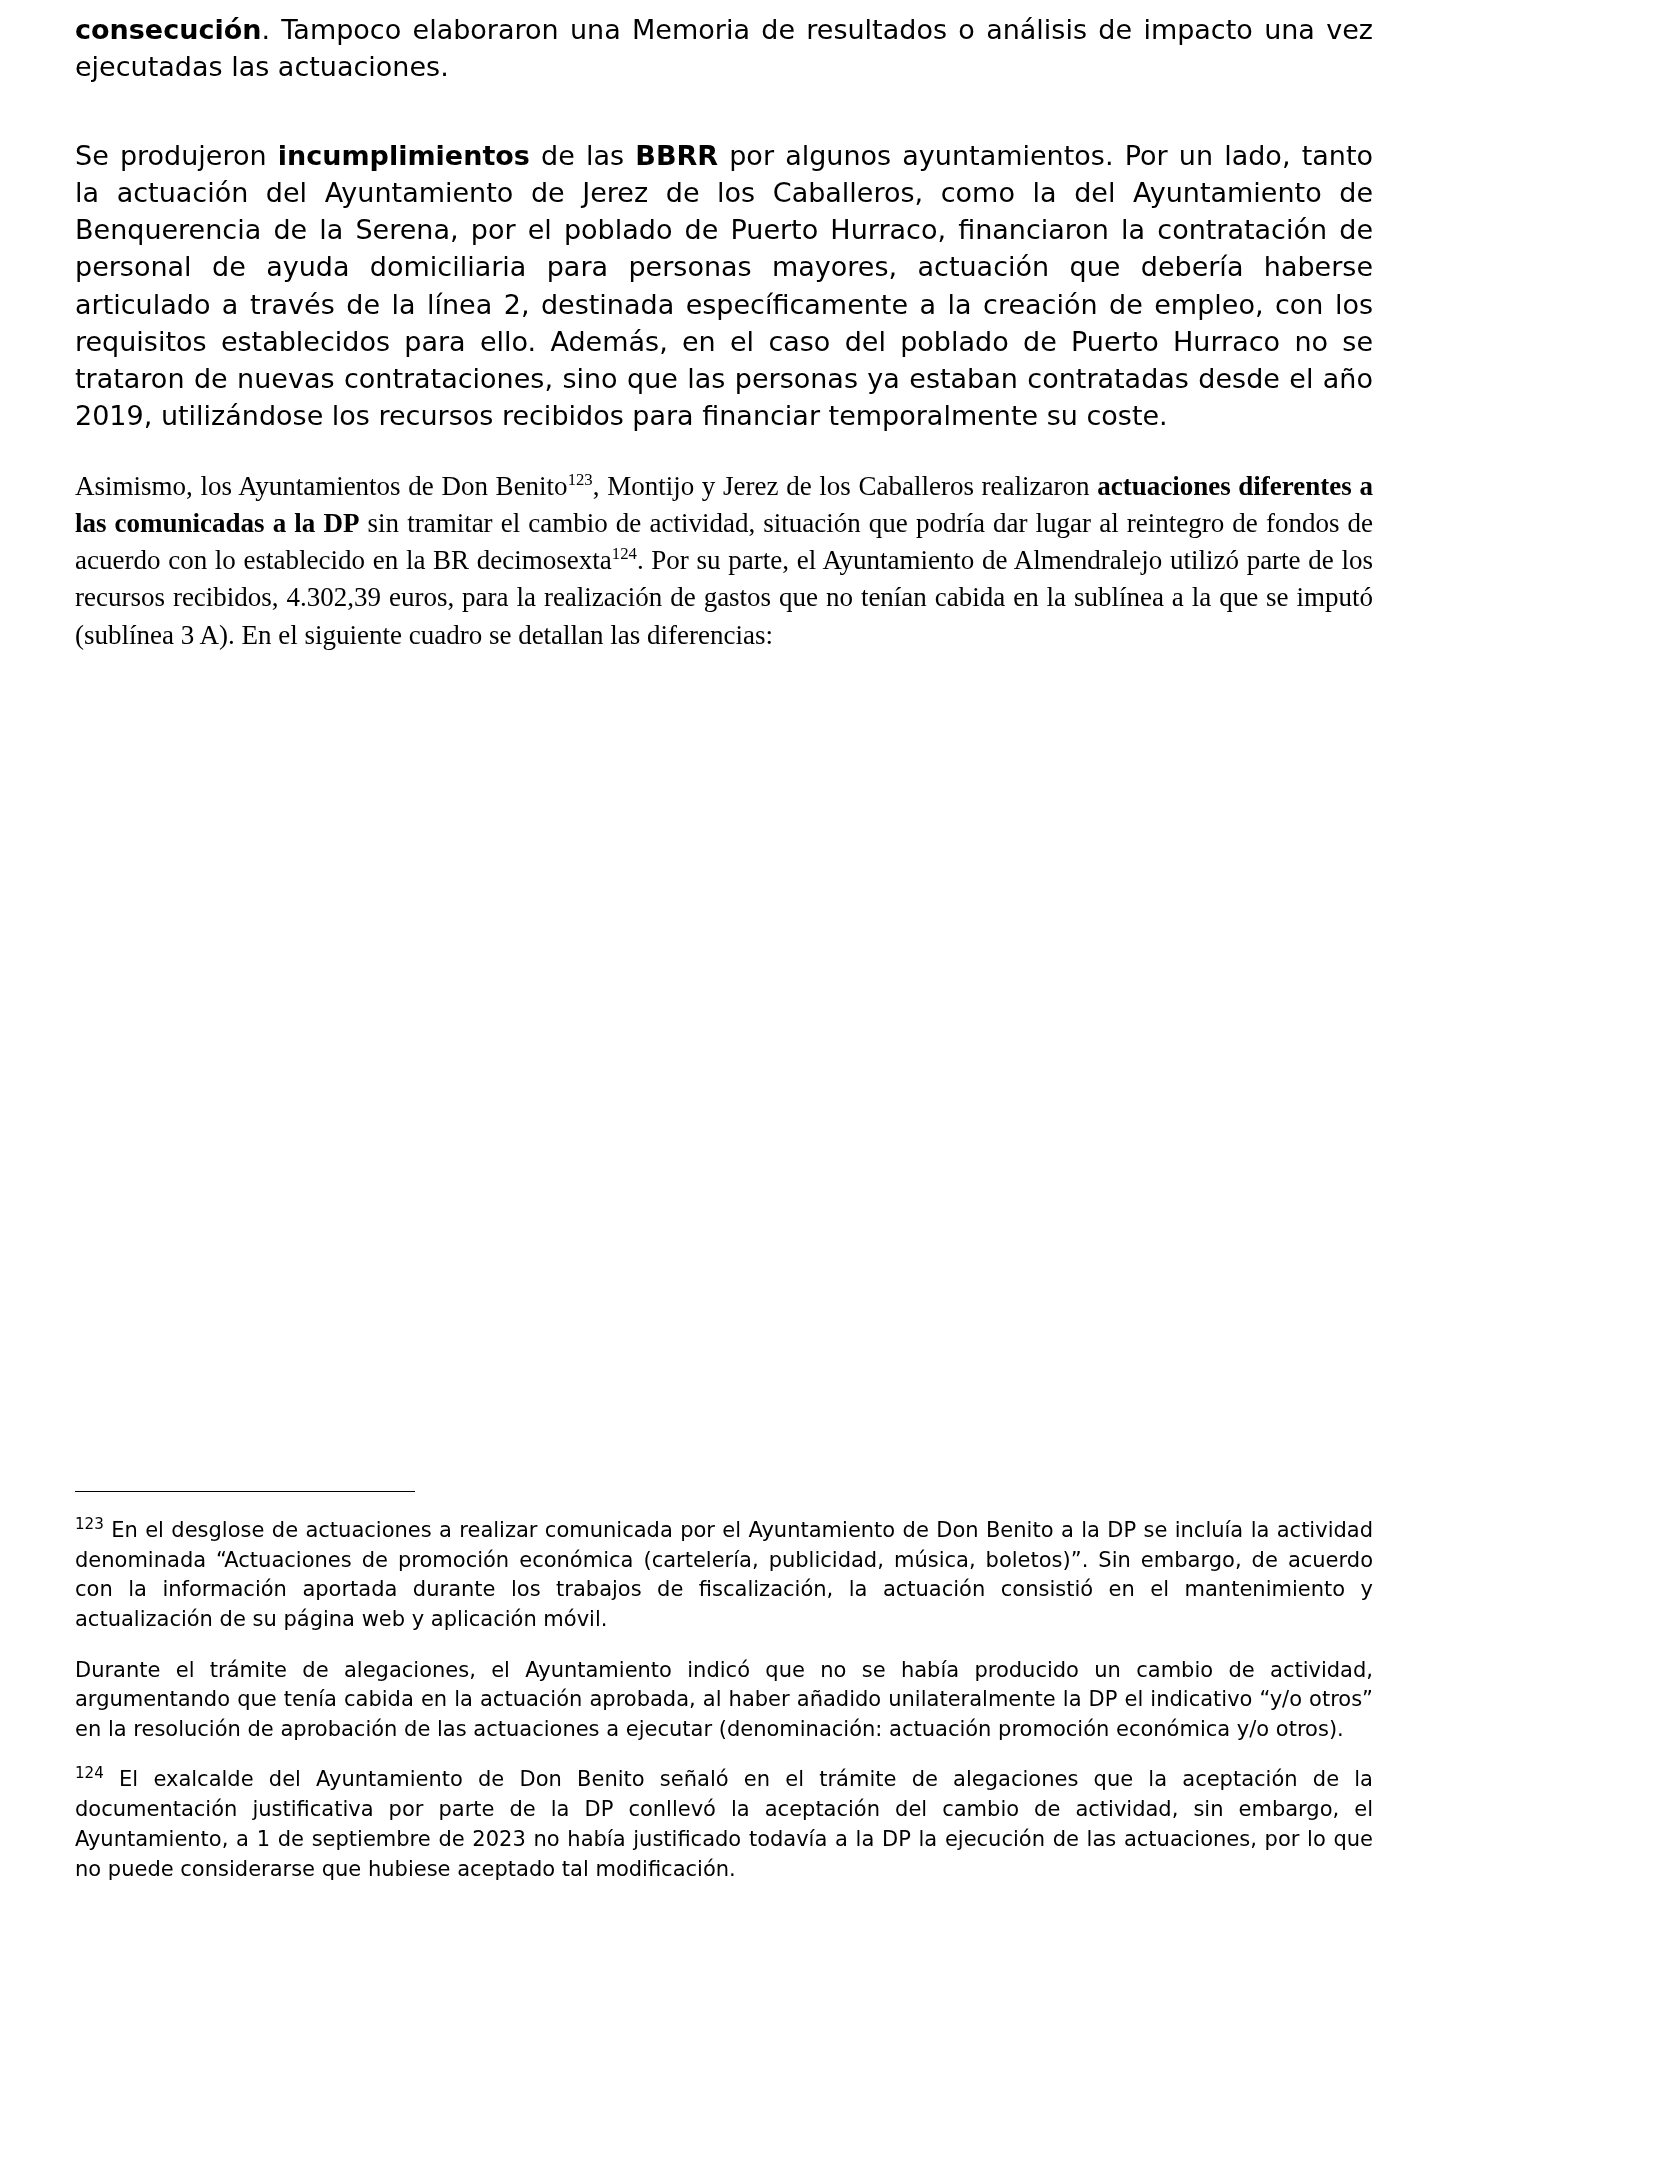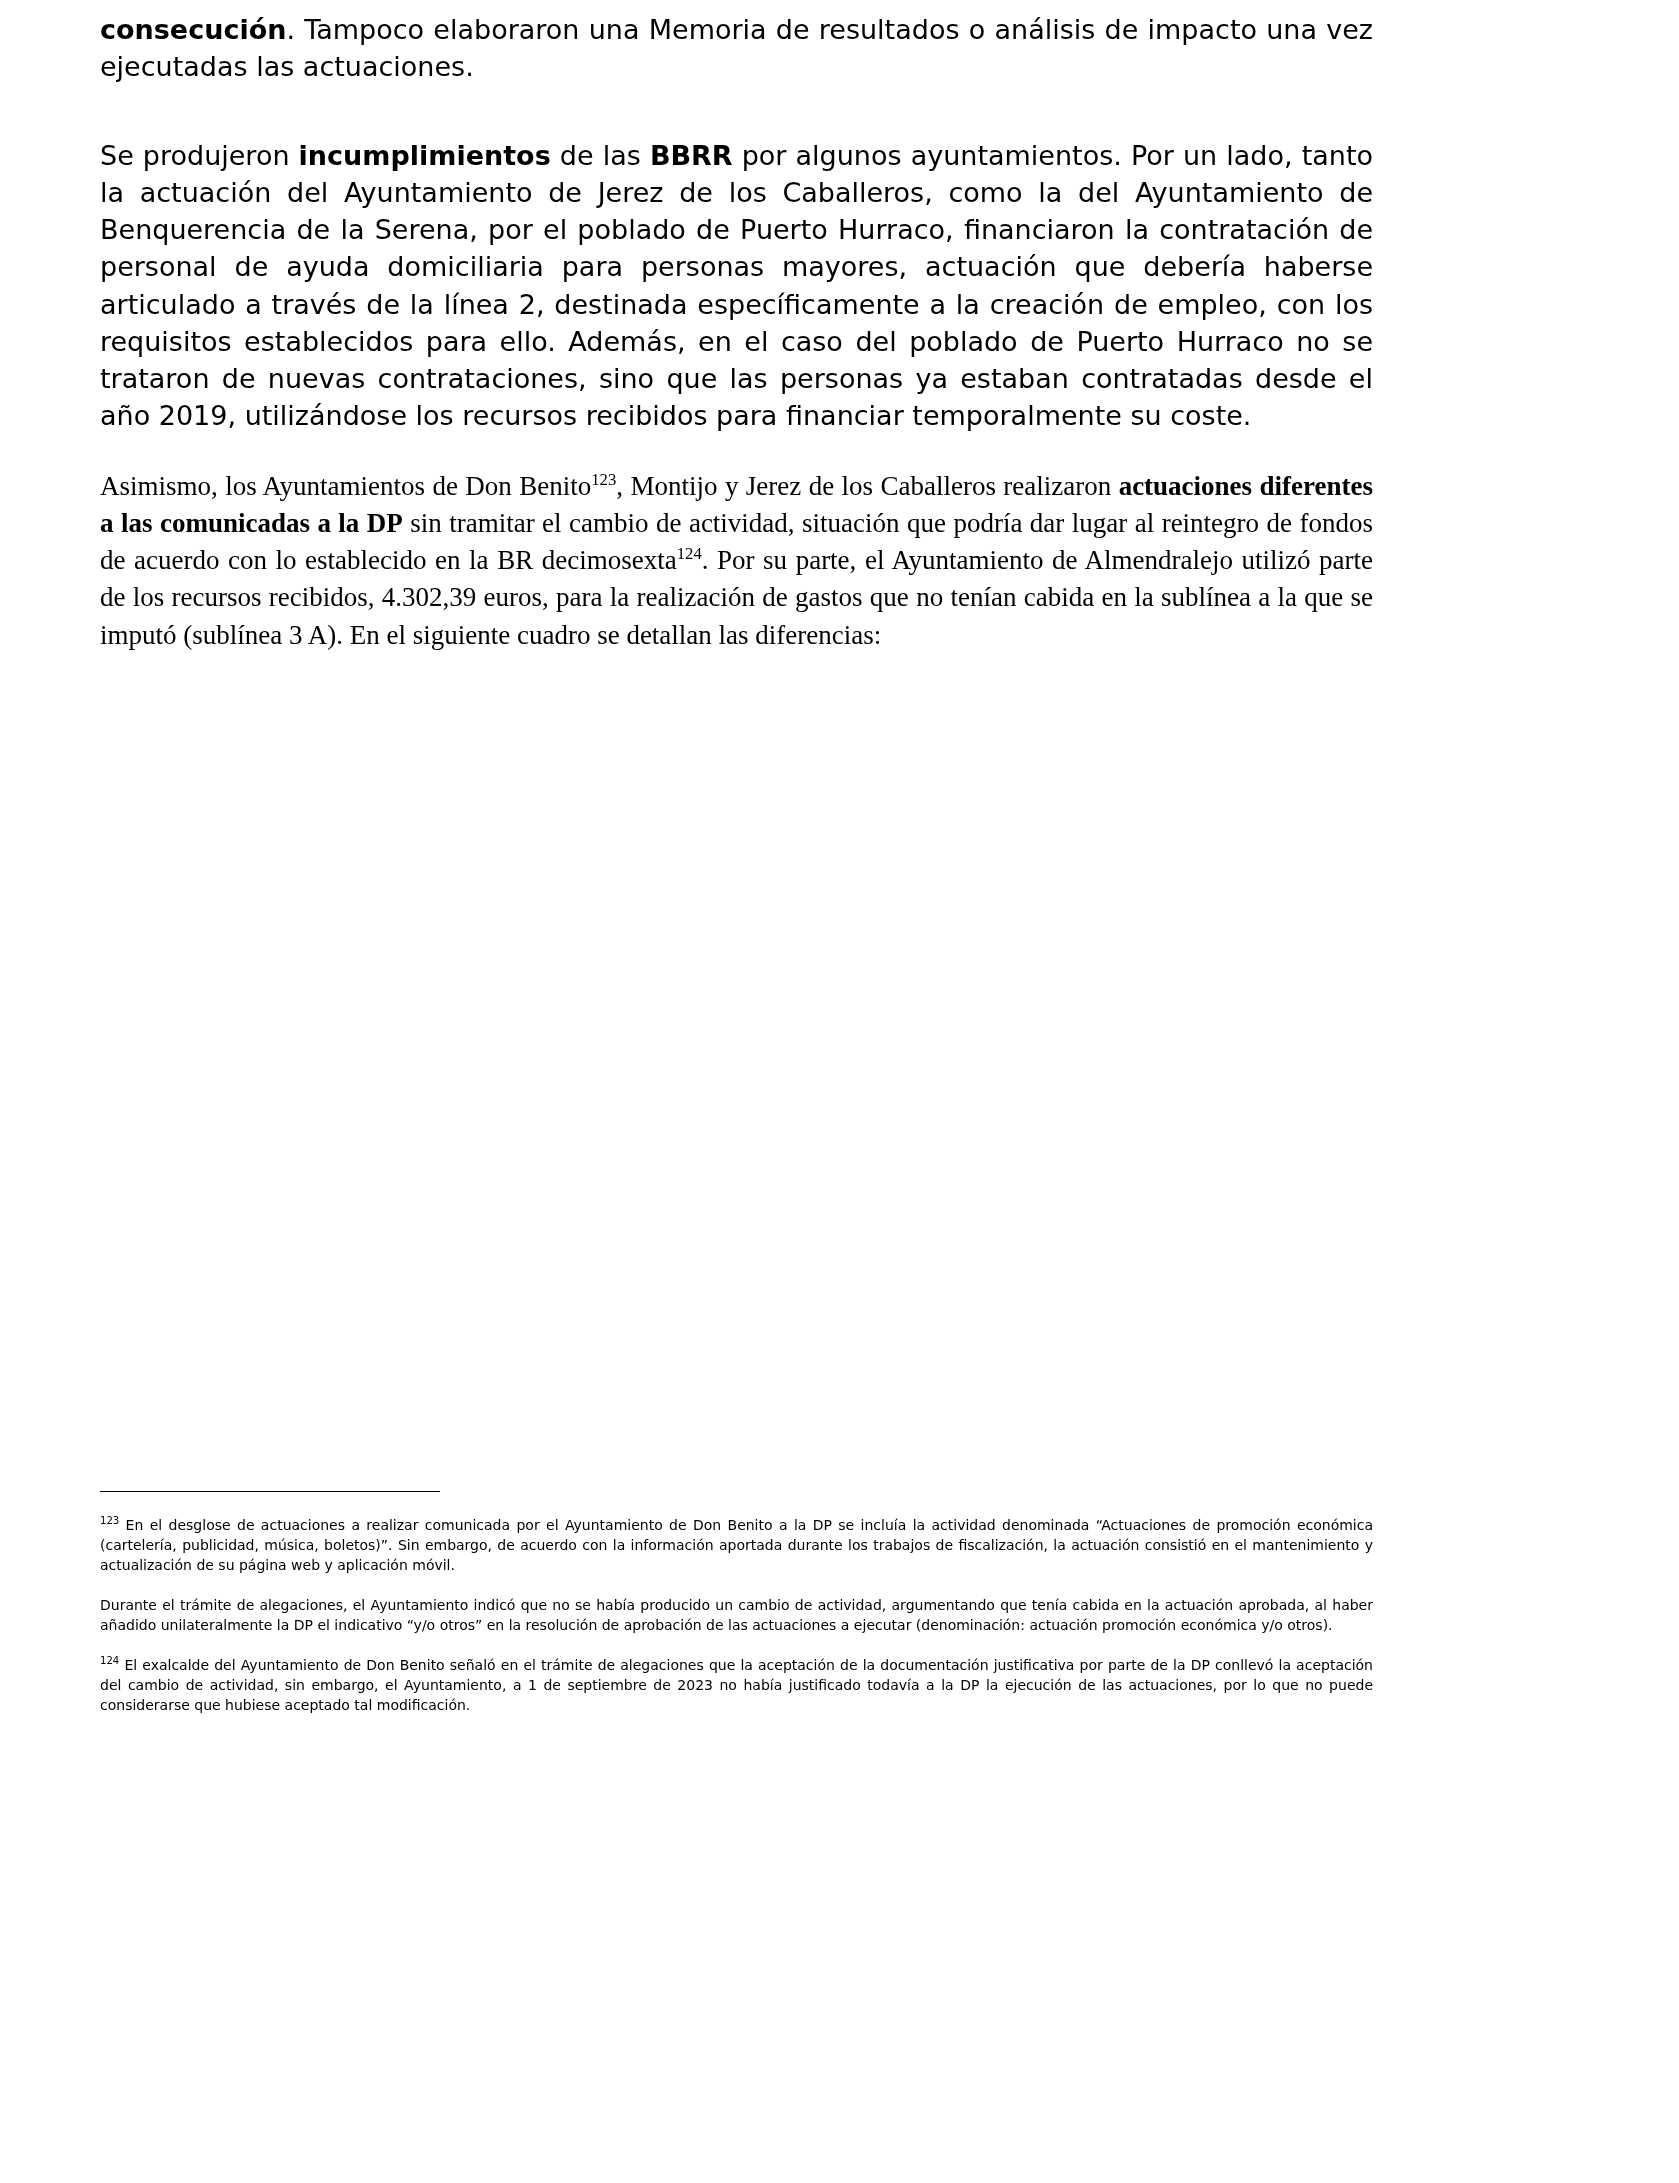--- a/index.html
+++ b/index.html
@@ -11,21 +11,21 @@
     width: 1679px;
     min-height: 2183px;
     font-family: "DejaVu Sans", sans-serif;
     color: #000000;
   }
   .page {
     position: relative;
     width: 1493px;
     min-height: 2183px;
     box-sizing: border-box;
-    padding: 11px 120px 0 100px;
+    padding: 11px 120px 0 75px;
   }
   .body-text {
     font-size: 27px;
     line-height: 1.38;
     text-align: justify;
     margin: 0 0 33px 0;
     hyphens: none;
   }
   .body-text.first {
     margin-bottom: 51px;
@@ -45,21 +45,21 @@
   .spacer-block {
     height: 837px;
   }
   .footnote-rule {
     width: 340px;
     height: 0;
     border-top: 1.6px solid #000000;
     margin: 0 0 24px 0;
   }
   .footnotes {
-    font-size: 14px;
+    font-size: 21px;
     line-height: 1.42;
     text-align: justify;
     padding-bottom: 24px;
   }
   .footnote {
     margin: 0 0 20.5px 0;
   }
   .footnote:last-child {
     margin-bottom: 0;
     margin-top: 7px;

